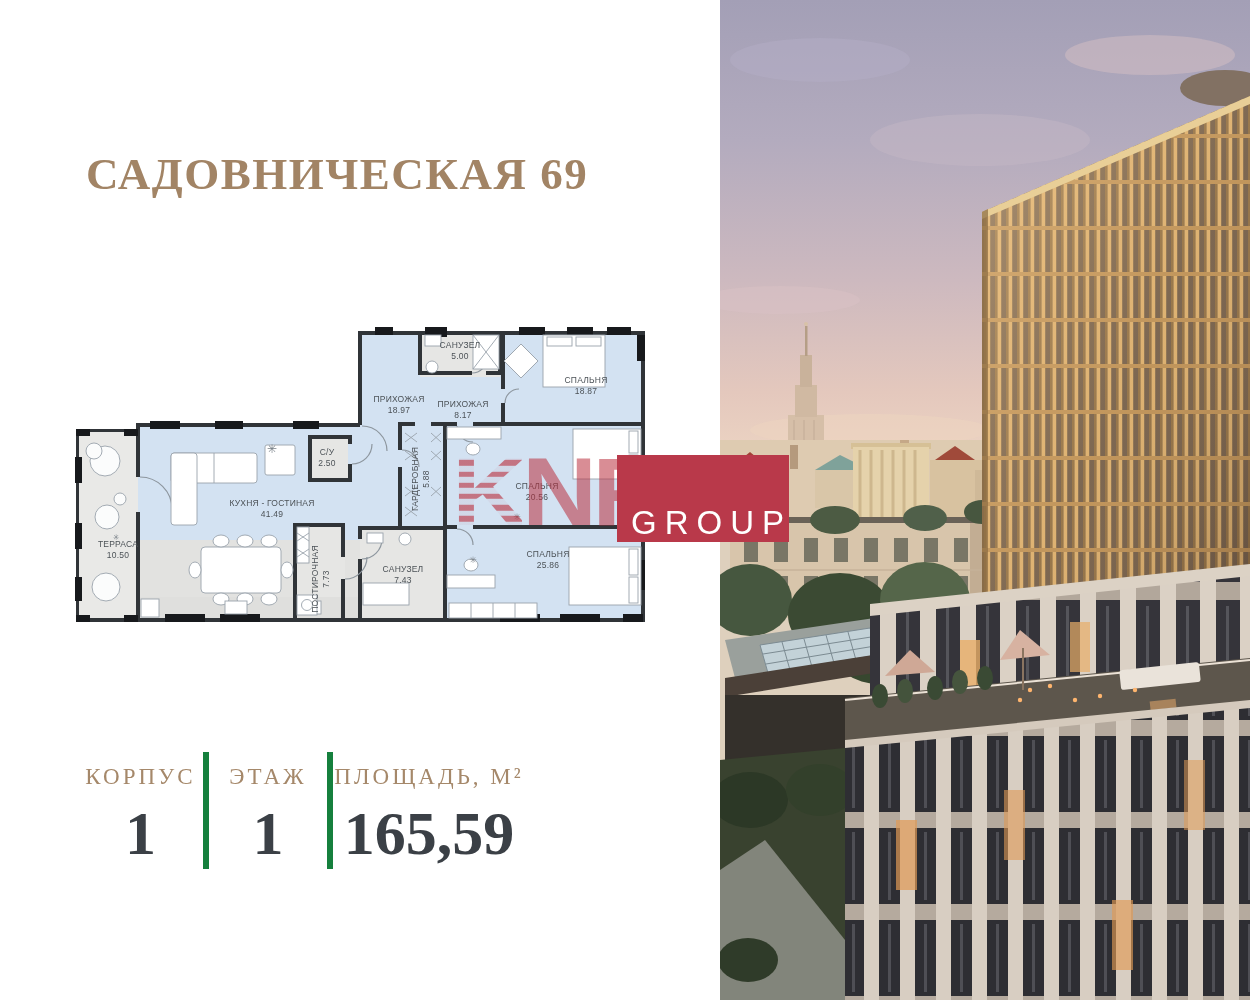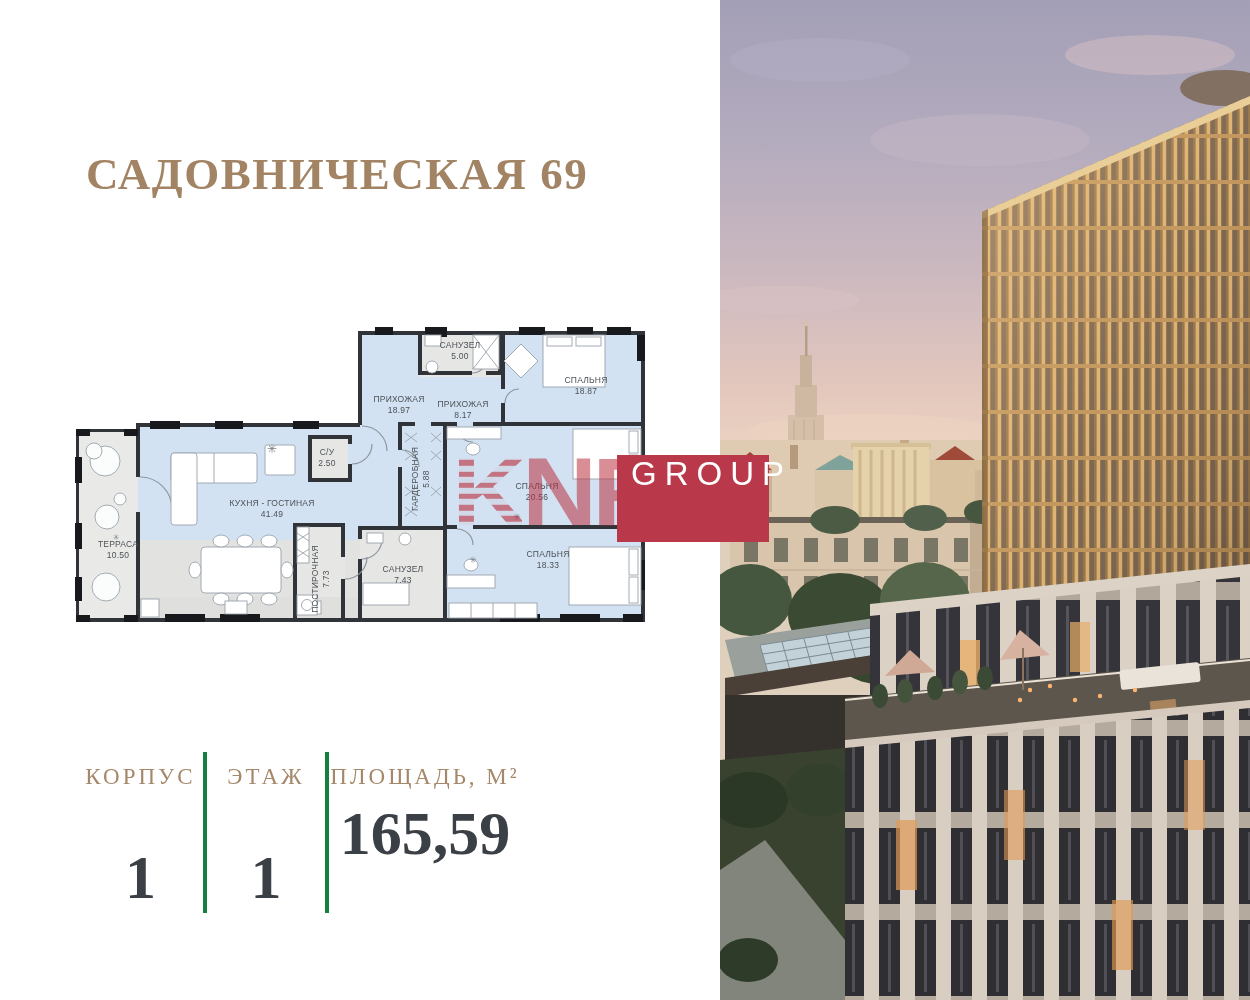--- a/index.html
+++ b/index.html
@@ -12,37 +12,37 @@
   
   #plan{position:absolute;left:75px;top:327px;width:575px;height:300px;}
   #plan svg{position:absolute;left:0;top:0;}
   .rlabel{position:absolute;text-align:center;color:#4c5257;font-size:8.5px;
           line-height:1.3;letter-spacing:.2px;pointer-events:none;}
   .rlabel span{display:block;}
   .rot{transform:rotate(-90deg);transform-origin:center center;}
   
   #stats{position:absolute;left:78px;top:752px;width:575px;display:flex;}
   .stat{display:flex;flex-direction:column;align-items:center;padding-top:12px;}
-  .stat.b1{border-right:4px solid #15803d;gap:44px;}
+  .stat.b1{border-right:6px solid #15803d;}
   .s-label{font-family:"Liberation Serif",serif;font-size:23px;letter-spacing:3px;
            color:#a5886a;white-space:nowrap;}
   .s-value{font-family:"Liberation Serif",serif;font-weight:700;font-size:62px;
            color:#3b4046;margin-top:8px;}
   
   #wm-letters{position:absolute;left:452px;top:449px;height:96px;z-index:30;
               font-family:"Liberation Sans",sans-serif;font-weight:700;font-size:104px;
               line-height:92px;letter-spacing:-5px;transform:scaleY(.93);transform-origin:top left;
               color:rgba(186,48,62,.55);pointer-events:none;}
   .wm-k{color:rgba(186,48,62,.55);}
   @supports ((-webkit-background-clip:text) or (background-clip:text)){
     .wm-k{background:repeating-linear-gradient(180deg,rgba(186,48,62,.62) 0 6px,rgba(186,48,62,.05) 6px 12px);
           -webkit-background-clip:text;background-clip:text;color:transparent;}
   }
-  #wm-band{position:absolute;left:617px;top:455px;width:152px;height:87px;z-index:31;
-           background:#b9394a;display:flex;align-items:flex-start;padding-left:14px;
+  #wm-band{position:absolute;left:617px;top:455px;width:172px;height:87px;z-index:31;
+           background:#b9394a;display:flex;align-items:flex-end;padding-left:14px;
            box-sizing:border-box;pointer-events:none;}
   #wm-band .g{color:#ffffff;font-size:33px;letter-spacing:8px;font-family:"Liberation Sans",sans-serif;}
   
   #photo{position:absolute;left:720px;top:0;width:530px;height:1000px;}
 </style>
 </head>
 <body>
 
 <div id="page">
 
@@ -229,21 +229,21 @@
     <div class="rlabel rot" style="left:301px;top:141px;width:90px">
         <span>ГАРДЕРОБНАЯ</span>
         <span>5.88</span>
       </div>
     <div class="rlabel" style="left:422px;top:154px;width:80px">
         <span>СПАЛЬНЯ</span>
         <span>20.56</span>
       </div>
     <div class="rlabel" style="left:433px;top:222px;width:80px">
         <span>СПАЛЬНЯ</span>
-        <span>18.33</span>
+        <span>25.86</span>
       </div>
     <div class="rlabel" style="left:288px;top:237px;width:80px">
         <span>САНУЗЕЛ</span>
         <span>7.43</span>
       </div>
     <div class="rlabel rot" style="left:201px;top:241px;width:90px">
         <span>ПОСТИРОЧНАЯ</span>
         <span>7.73</span>
       </div>
     <div class="rlabel" style="left:137px;top:171px;width:120px">

